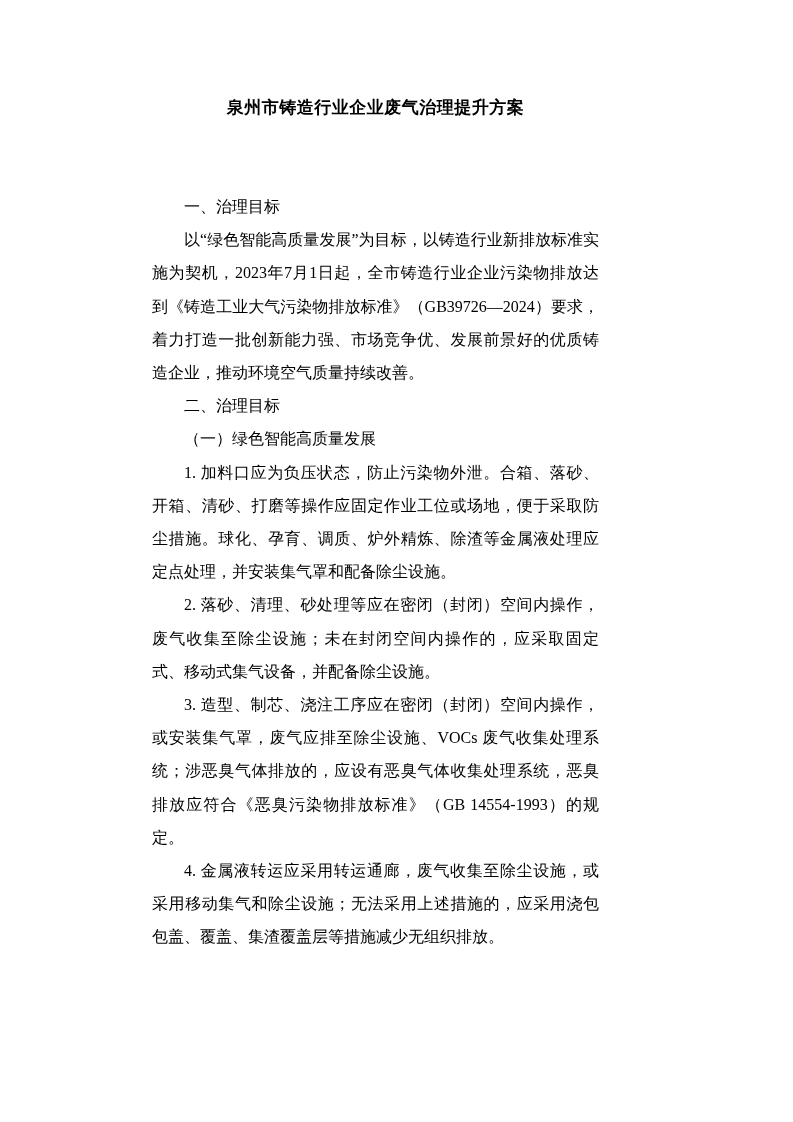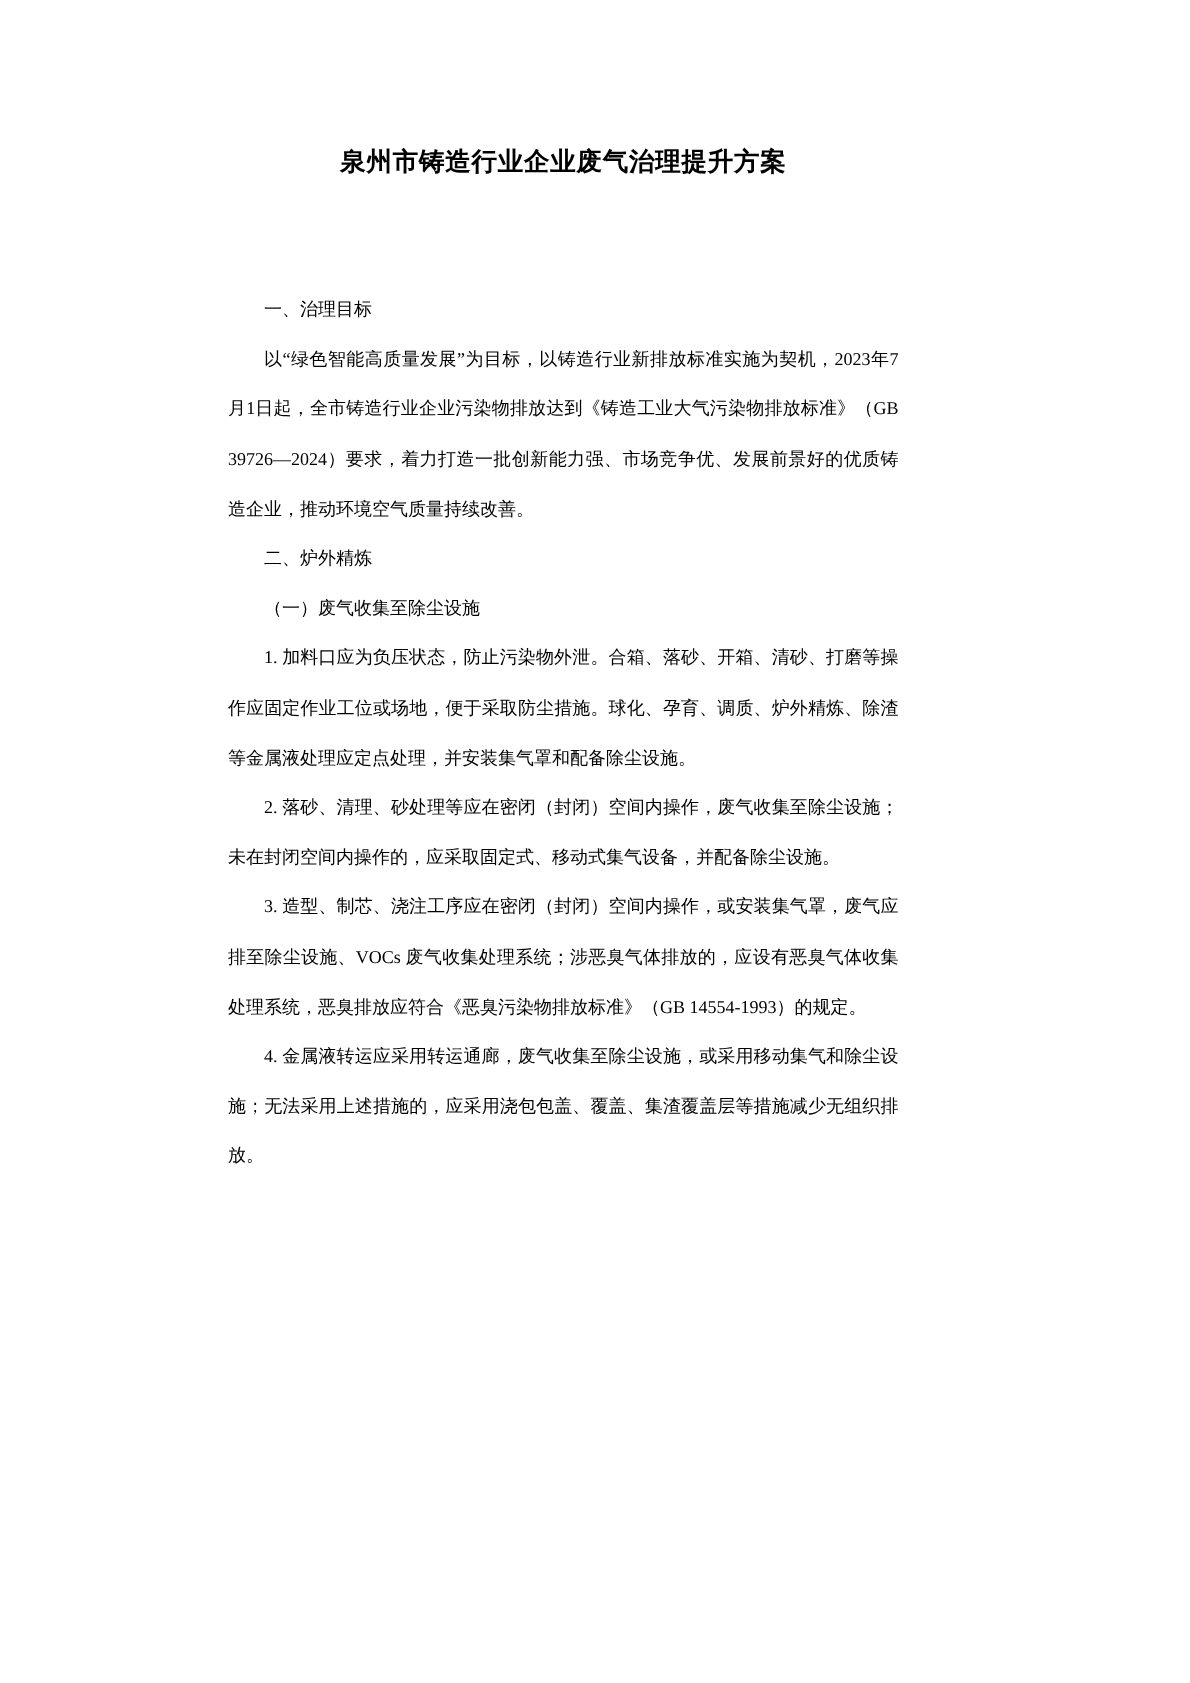--- a/index.html
+++ b/index.html
@@ -21,43 +21,43 @@
   }
   .doc-title {
     font-size: 17px;
     font-weight: bold;
     text-align: center;
     line-height: 24px;
     margin: 0 0 70px 0;
     letter-spacing: 0.5px;
   }
   .para {
-    font-size: 12px;
+    font-size: 16px;
     line-height: 33.2px;
     text-align: justify;
     text-justify: inter-ideograph;
     text-indent: 2em;
     margin: 0;
     word-break: break-all;
   }
 </style>
 </head>
 <body>
 
 <div class="page">
   <h1 class="doc-title">泉州市铸造行业企业废气治理提升方案</h1>
 
   <p class="para">一、治理目标</p>
 
   <p class="para">以“绿色智能高质量发展”为目标，以铸造行业新排放标准实施为契机，2023年7月1日起，全市铸造行业企业污染物排放达到《铸造工业大气污染物排放标准》（GB39726—2024）要求，着力打造一批创新能力强、市场竞争优、发展前景好的优质铸造企业，推动环境空气质量持续改善。</p>
 
-  <p class="para">二、炉外精炼</p>
+  <p class="para">二、治理目标</p>
 
 
-  <p class="para">（一）废气收集至除尘设施</p>
+  <p class="para">（一）绿色智能高质量发展</p>
 
   <p class="para">1. 加料口应为负压状态，防止污染物外泄。合箱、落砂、开箱、清砂、打磨等操作应固定作业工位或场地，便于采取防尘措施。球化、孕育、调质、炉外精炼、除渣等金属液处理应定点处理，并安装集气罩和配备除尘设施。</p>
 
   <p class="para">2. 落砂、清理、砂处理等应在密闭（封闭）空间内操作，废气收集至除尘设施；未在封闭空间内操作的，应采取固定式、移动式集气设备，并配备除尘设施。</p>
 
   <p class="para">3. 造型、制芯、浇注工序应在密闭（封闭）空间内操作，或安装集气罩，废气应排至除尘设施、VOCs 废气收集处理系统；涉恶臭气体排放的，应设有恶臭气体收集处理系统，恶臭排放应符合《恶臭污染物排放标准》（GB 14554-1993）的规定。</p>
 
   <p class="para">4. 金属液转运应采用转运通廊，废气收集至除尘设施，或采用移动集气和除尘设施；无法采用上述措施的，应采用浇包包盖、覆盖、集渣覆盖层等措施减少无组织排放。</p>
 </div>
 

